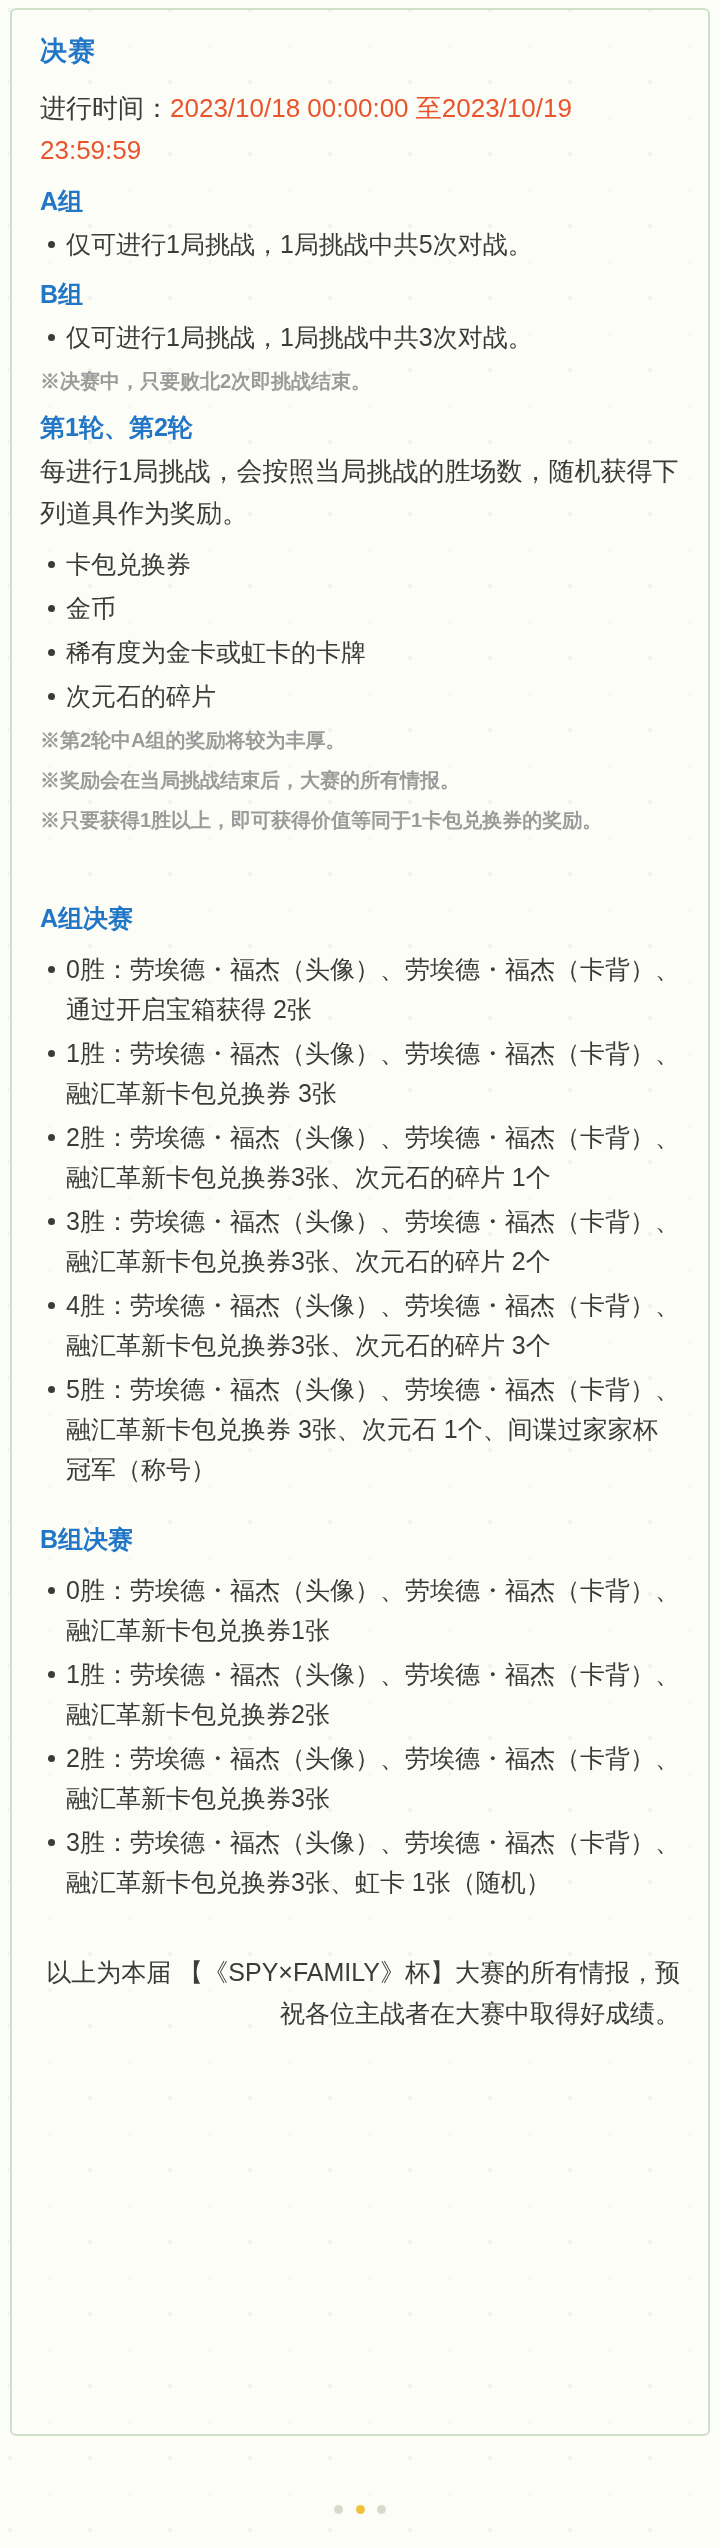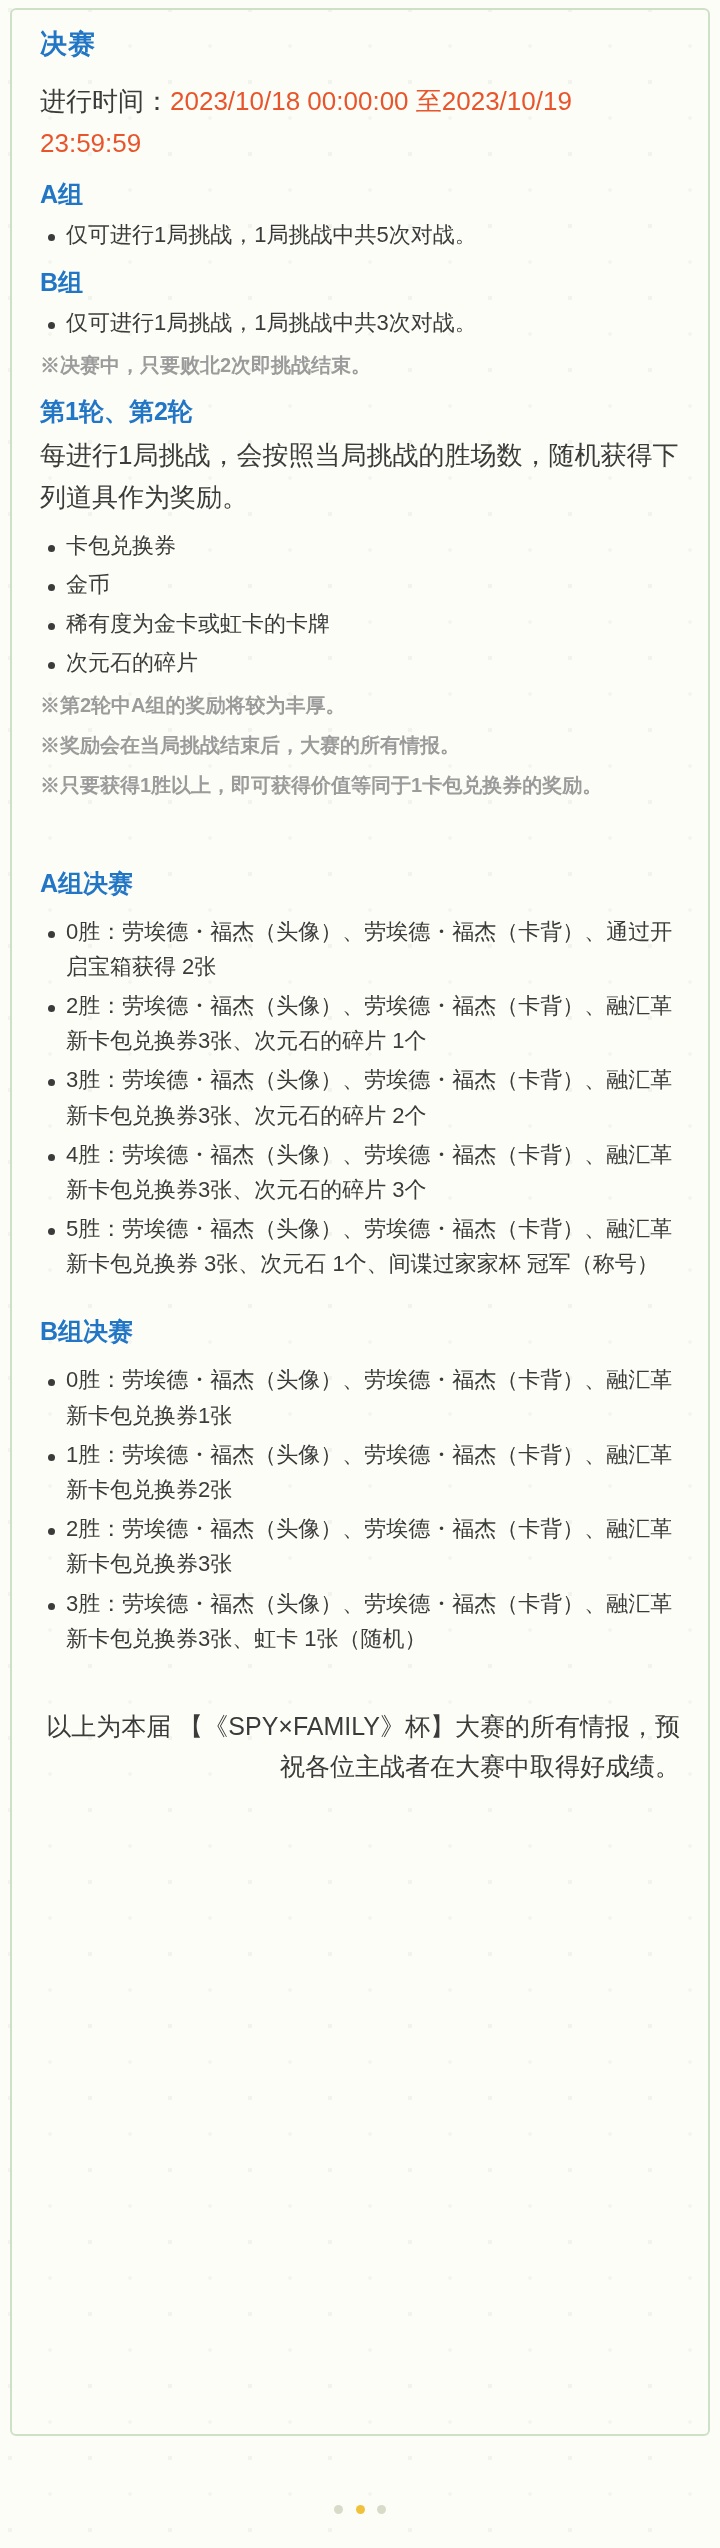--- a/index.html
+++ b/index.html
@@ -15,21 +15,21 @@
   .page {
     position: relative;
     width: 720px;
     min-height: 2548px;
     box-sizing: border-box;
     background-color: #fdfdf7;
     background-image:
       radial-gradient(circle at 10px 10px, rgba(180,200,180,0.16) 2.2px, rgba(0,0,0,0) 2.6px),
       radial-gradient(circle at 50px 46px, rgba(180,200,180,0.13) 1.8px, rgba(0,0,0,0) 2.2px);
     background-size: 80px 72px, 80px 72px;
-    padding: 0 0 0 0;
+    padding: 7px 0 0 0;
     overflow: hidden;
   }
   .frame {
     position: absolute;
     left: 10px;
     top: 8px;
     right: 10px;
     bottom: 112px;
     border: 2px solid #cfe0c8;
     border-radius: 6px;
@@ -65,21 +65,21 @@
     color: #2276c6;
     margin: 14px 0 6px 0;
   }
   ul.bullets {
     list-style: none;
     margin: 0 0 6px 0;
     padding: 0;
   }
   ul.bullets li {
     position: relative;
-    font-size: 22px;
+    font-size: 25px;
     line-height: 1.6;
     padding-left: 26px;
     margin-bottom: 4px;
     color: #3b3b3b;
   }
   ul.bullets li::before {
     content: "";
     position: absolute;
     left: 8px;
     top: 17px;
@@ -189,20 +189,21 @@
 
     <p class="note">※第2轮中A组的奖励将较为丰厚。</p>
     <p class="note">※奖励会在当局挑战结束后，大赛的所有情报。</p>
     <p class="note">※只要获得1胜以上，即可获得价值等同于1卡包兑换券的奖励。</p>
 
     <div class="spacer-md"></div>
 
     <h3 class="group-head">A组决赛</h3>
     <ul class="bullets">
       <li>0胜：劳埃德・福杰（头像）、劳埃德・福杰（卡背）、通过开启宝箱获得 2张</li>
+      <li>1胜：劳埃德・福杰（头像）、劳埃德・福杰（卡背）、融汇革新卡包兑换券 3张</li>
       <li>2胜：劳埃德・福杰（头像）、劳埃德・福杰（卡背）、融汇革新卡包兑换券3张、次元石的碎片 1个</li>
       <li>3胜：劳埃德・福杰（头像）、劳埃德・福杰（卡背）、融汇革新卡包兑换券3张、次元石的碎片 2个</li>
       <li>4胜：劳埃德・福杰（头像）、劳埃德・福杰（卡背）、融汇革新卡包兑换券3张、次元石的碎片 3个</li>
       <li>5胜：劳埃德・福杰（头像）、劳埃德・福杰（卡背）、融汇革新卡包兑换券 3张、次元石 1个、间谍过家家杯 冠军（称号）</li>
     </ul>
 
     <h3 class="group-head">B组决赛</h3>
     <ul class="bullets">
       <li>0胜：劳埃德・福杰（头像）、劳埃德・福杰（卡背）、融汇革新卡包兑换券1张</li>
       <li>1胜：劳埃德・福杰（头像）、劳埃德・福杰（卡背）、融汇革新卡包兑换券2张</li>

